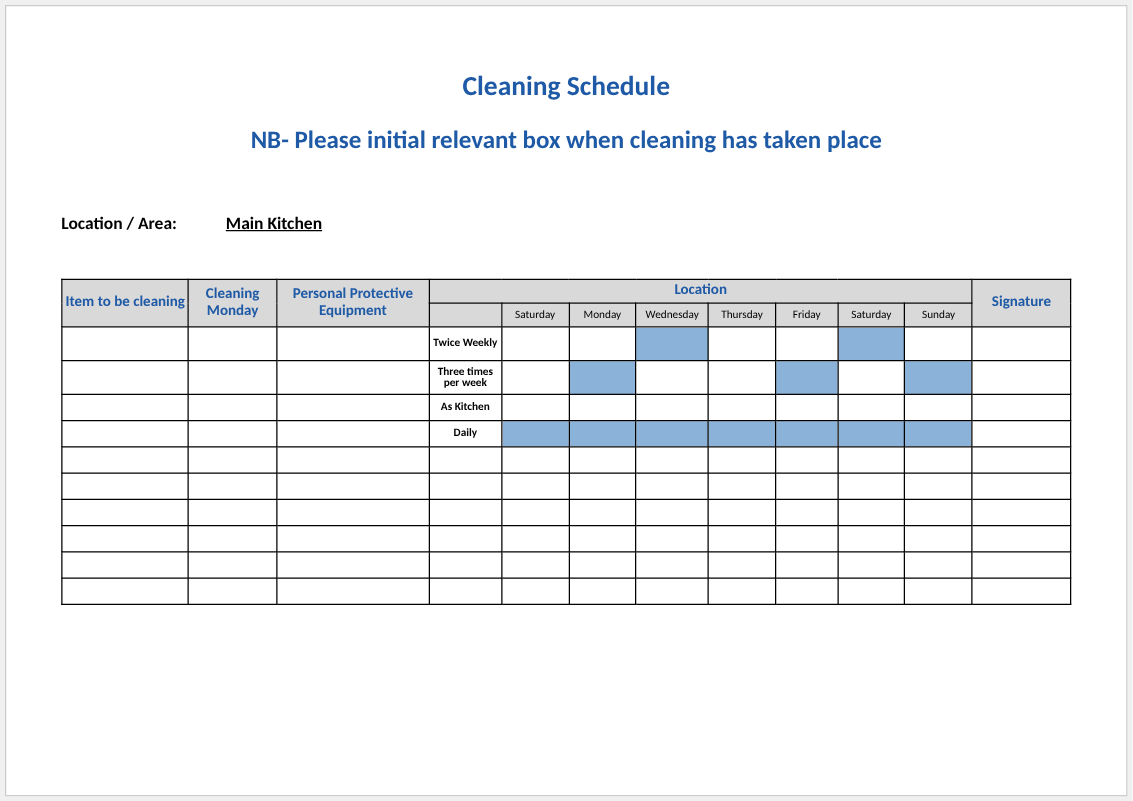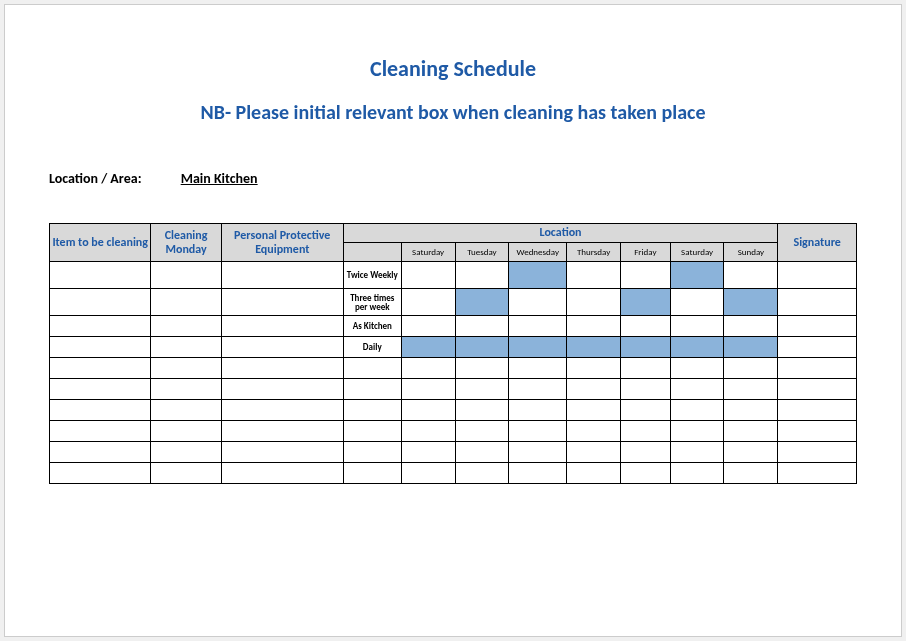--- a/index.html
+++ b/index.html
@@ -132,21 +132,21 @@
         <tr>
       <th class="hdr" rowspan="2">Item to be cleaning</th>
       <th class="hdr" rowspan="2">Cleaning Monday</th>
       <th class="hdr" rowspan="2">Personal Protective Equipment</th>
       <th class="hdr" colspan="8" style="height:14px">Location</th>
       <th class="hdr" rowspan="2">Signature</th>
     </tr>
     <tr>
       <th class="hdr small"></th>
       <th class="hdr small">Saturday</th>
-      <th class="hdr small">Tuesday</th>
+      <th class="hdr small">Monday</th>
       <th class="hdr small">Wednesday</th>
       <th class="hdr small">Thursday</th>
       <th class="hdr small">Friday</th>
       <th class="hdr small">Saturday</th>
       <th class="hdr small">Sunday</th>
     </tr>
 
     <tr class="r-med">
       <td></td>
       <td></td>

